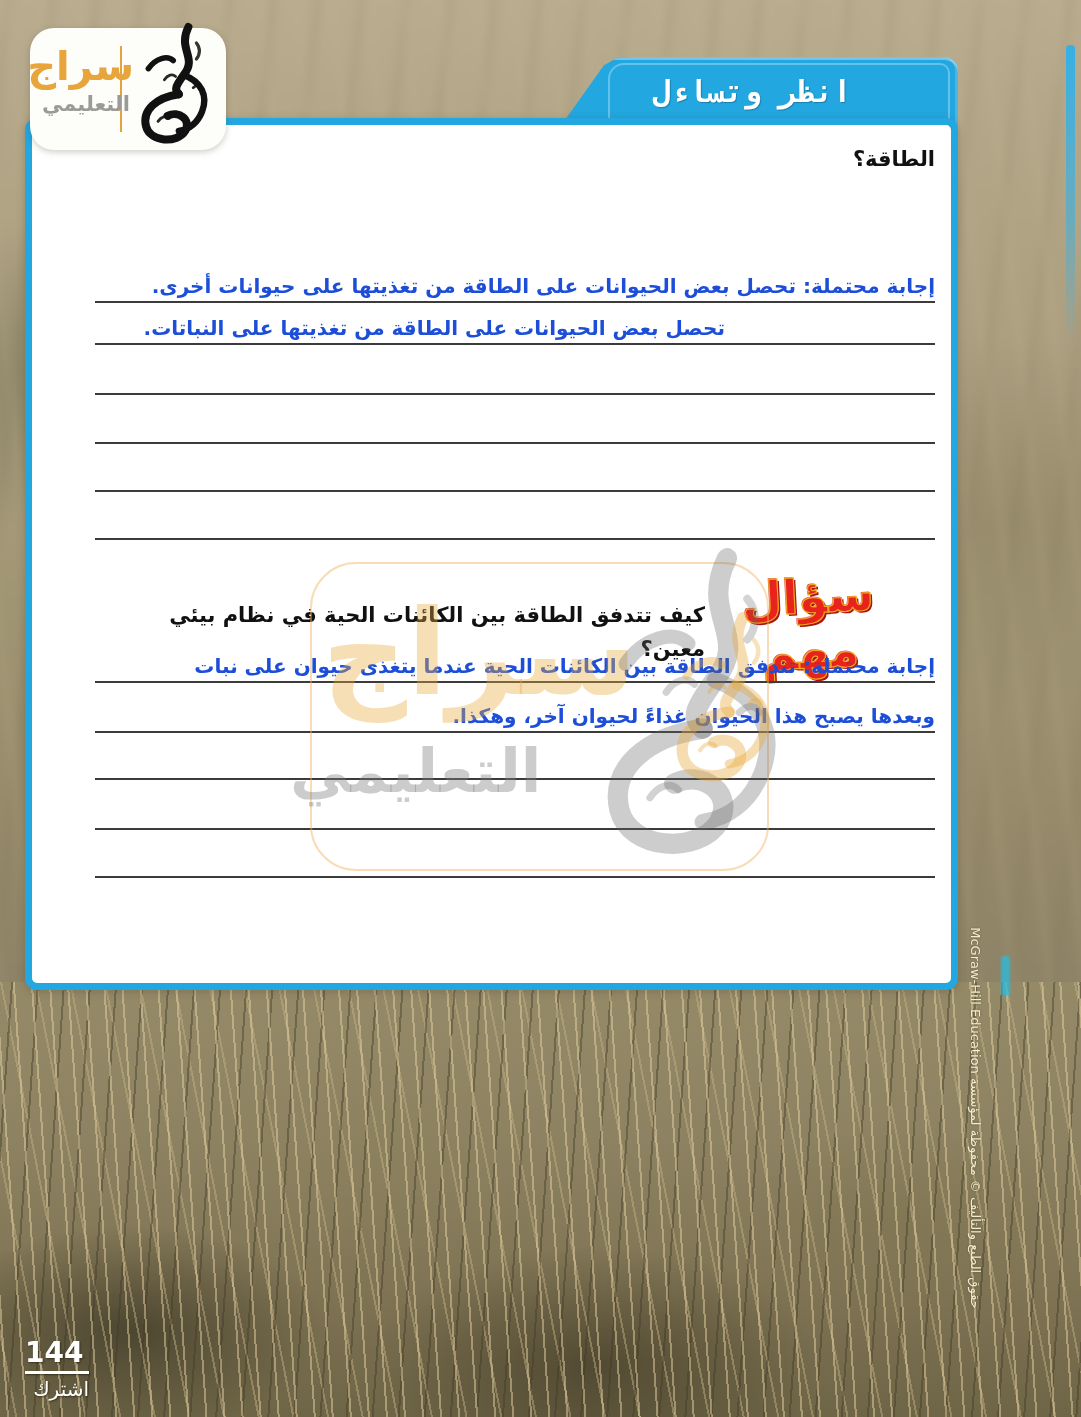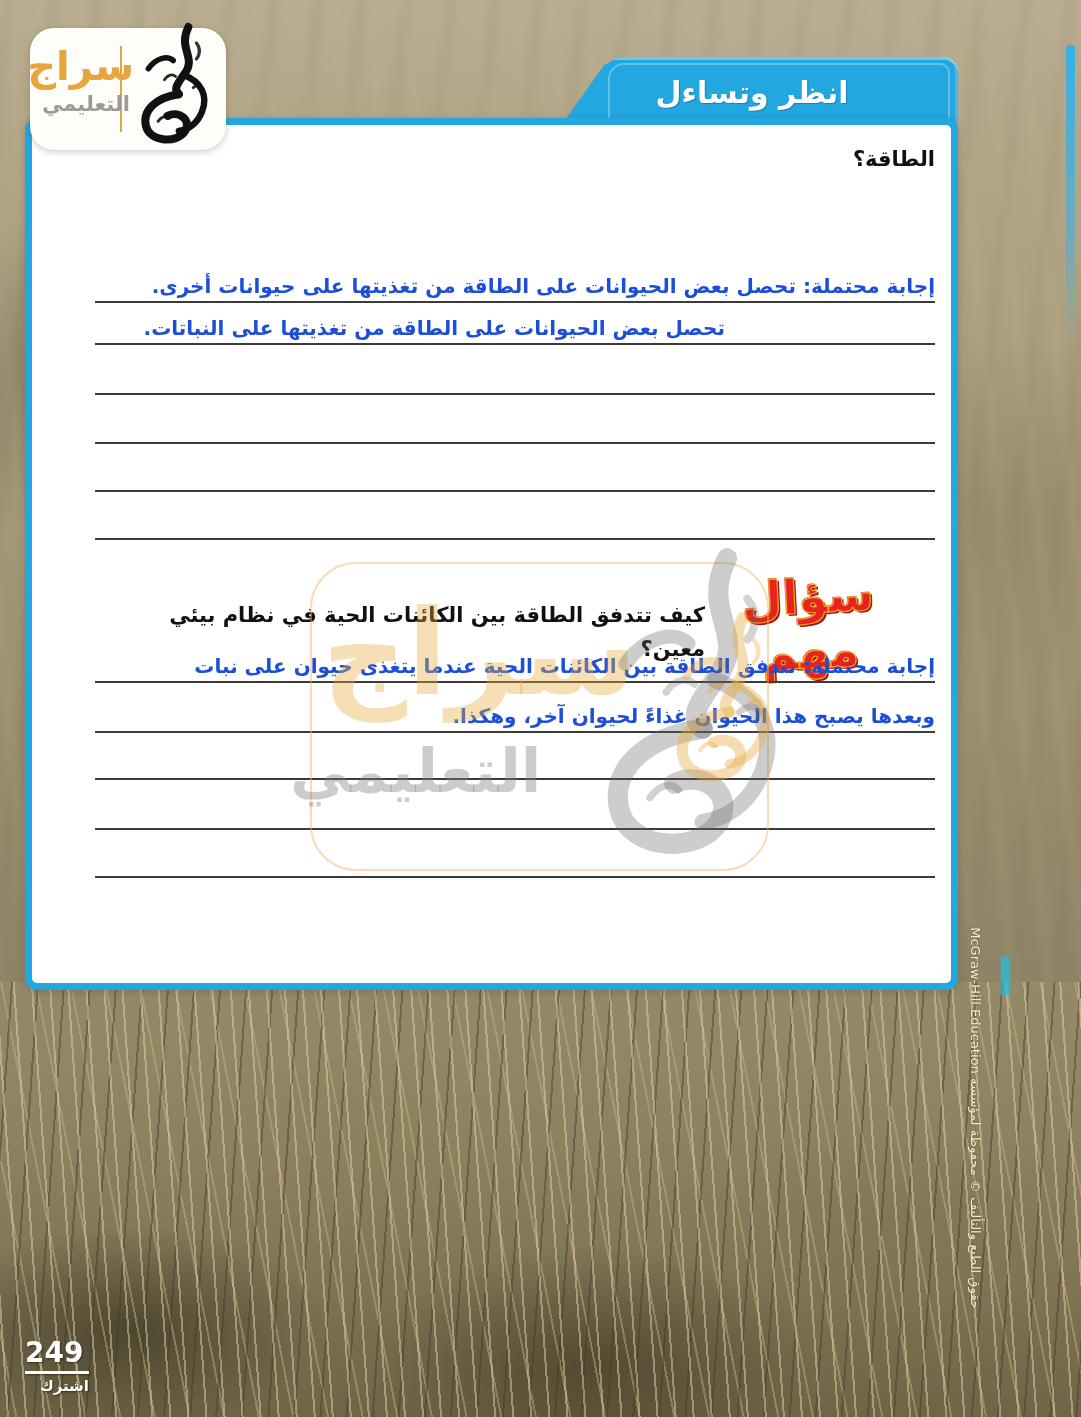--- a/index.html
+++ b/index.html
@@ -32,21 +32,21 @@
   .edge-line{position:absolute;left:1066px;top:45px;width:9px;height:300px;border-radius:4px;
     background:linear-gradient(180deg,#35b0e6 0%,rgba(53,176,230,.55) 60%,rgba(53,176,230,0) 100%);}
   .edge-dot{position:absolute;left:1001px;top:956px;width:9px;height:40px;background:#2fb9d8;
     opacity:.8;filter:blur(1px);border-radius:3px;}
 
   
   .tab{position:absolute;left:560px;top:57px;width:398px;height:70px;background:#23a7e0;
     border-radius:22px 14px 0 0;
     clip-path:polygon(0% 100%, 11% 12%, 14% 2%, 18% 0%, 100% 0%, 100% 100%);
     box-shadow:inset 0 3px 0 rgba(255,255,255,.35), inset -3px 0 0 rgba(255,255,255,.18);
-    display:flex;align-items:center;justify-content:center;z-index:2;}
+    display:flex;align-items:center;justify-content:center;z-index:2;font-family:Liberation Mono, monospace;}
   .tab-inner{position:absolute;inset:6px 8px 0 48px;border:2px solid rgba(255,255,255,.30);
     border-bottom:none;border-radius:16px 10px 0 0;}
   .tab-label{position:relative;color:#fff;font-weight:bold;font-size:30px;direction:rtl;
     text-shadow:1px 1px 1px rgba(0,60,90,.35);padding-right:14px;}
 
   
   .card{position:absolute;left:25px;top:118px;width:933px;height:872px;box-sizing:border-box;
     background:#fff;border:7px solid #23a7e0;border-radius:12px;z-index:3;
     box-shadow:0 2px 8px rgba(60,50,30,.25);direction:rtl;}
   .q1{position:absolute;top:16px;right:16px;left:60px;color:#111;font-weight:bold;
@@ -93,21 +93,21 @@
   .copyright{position:absolute;left:745px;top:1110px;width:460px;height:16px;
     transform:rotate(90deg);direction:rtl;text-align:center;font-size:13px;
     color:#f3edcd;white-space:nowrap;z-index:2;text-shadow:0 0 2px rgba(60,50,30,.6);}
 
   
   .pagenum{position:absolute;left:25px;top:1336px;color:#fff;z-index:2;direction:rtl;
     text-shadow:1px 1px 2px rgba(40,30,15,.7);}
   .pagenum .num{font-size:28px;font-weight:bold;text-align:left;direction:ltr;}
   .pagenum .rule{width:64px;height:3px;background:#fff;margin:2px 0 3px 0;
     box-shadow:1px 1px 2px rgba(40,30,15,.7);}
-  .pagenum .sub{font-size:15px;font-weight:bold;}
+  .pagenum .sub{font-size:20px;font-weight:normal;}
 
   svg.callig{display:block;width:100%;height:100%;}
 </style>
 </head>
 <body>
 
 <svg width="0" height="0" style="position:absolute">
   <symbol id="callig-glyph" viewBox="0 0 120 170">
     <g fill="none" stroke="currentColor" stroke-linecap="round">
       <path d="M78 10 C 64 38, 90 48, 72 70 C 62 84, 60 88, 66 94" stroke-width="10"></path>
@@ -189,18 +189,18 @@
     <div class="logo-divider"></div>
     <div class="logo-text">
       <div class="logo-title">سراج</div>
       <div class="logo-subtitle">التعليمي</div>
     </div>
   </div>
 
   <div class="copyright">حقوق الطبع والتأليف © محفوظة لمؤسسة McGraw-Hill Education</div>
 
   <div class="pagenum">
-    <div class="num">249</div>
+    <div class="num">144</div>
     <div class="rule"></div>
     <div class="sub">اشترك</div>
   </div>
 
 </div>
 
 </body></html>

